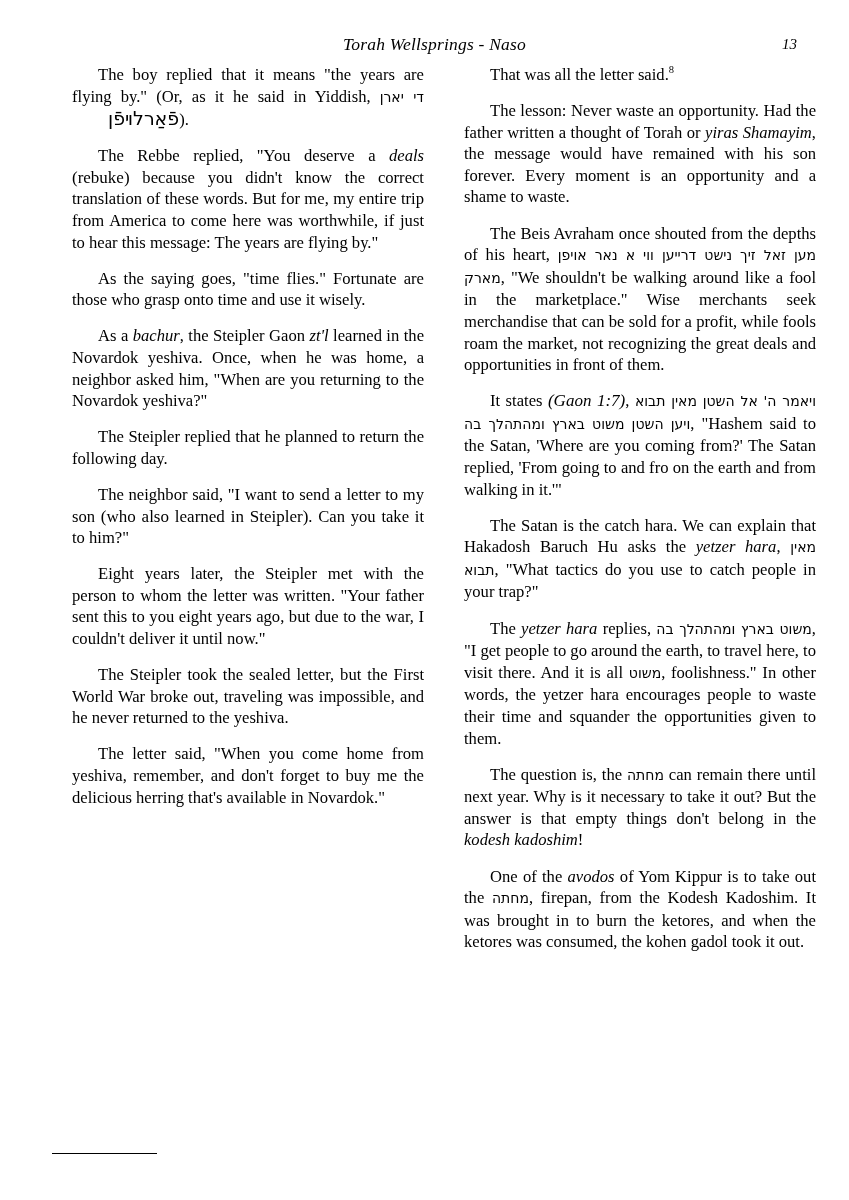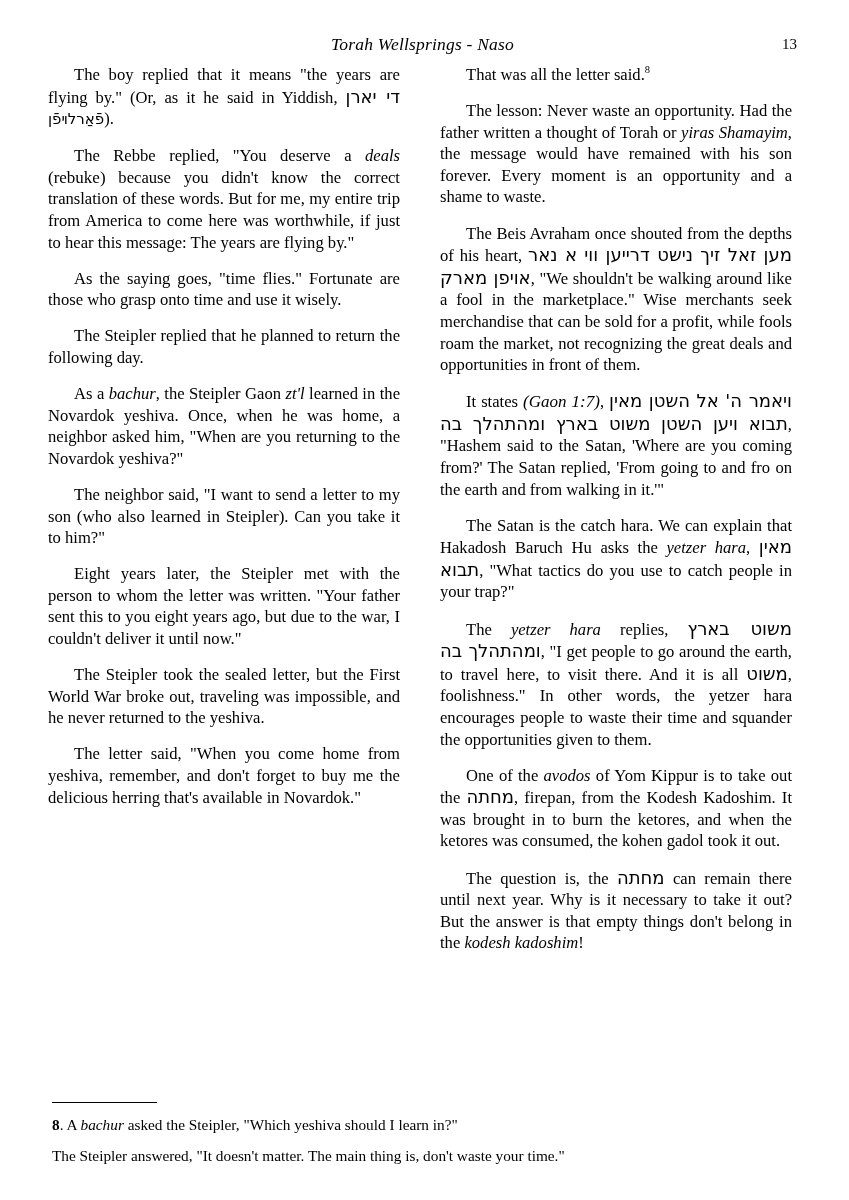--- a/index.html
+++ b/index.html
@@ -14,39 +14,40 @@
     color: #000000;
     position: relative;
     overflow: hidden;
   }
   .page {
     position: absolute;
     left: 0; top: 0;
     width: 849px;
     height: 1200px;
     box-sizing: border-box;
-    padding: 30px 52px 20px 48px;
+    padding: 30px 52px 20px 72px;
   }
   
   .header {
     position: relative;
     height: 34px;
   }
   .header-title {
     text-align: center;
     font-style: italic;
     font-size: 17.5px;
     letter-spacing: 0.2px;
     padding-top: 4px;
   }
   .page-number {
     position: absolute;
     right: 0;
     top: 6px;
     font-size: 15px;
+    font-style: italic;
   }
   
   .columns {
     display: flex;
     gap: 40px;
     height: 985px;
   }
   .col {
     width: 352px;
     flex: 0 0 352px;
@@ -57,29 +58,30 @@
     text-align: justify;
     font-size: 16.6px;
     line-height: 21.6px;
     hyphens: none;
   }
   p.para:last-child { margin-bottom: 0; }
   .it { font-style: italic; }
   .sm { font-size: 17px; }
   .heb {
     font-family: "DejaVu Sans", sans-serif;
-    font-size: 18px;
+    font-size: 14px;
     direction: rtl;
     unicode-bidi: isolate;
   }
   .heb-sm {
     font-family: "DejaVu Sans", sans-serif;
-    font-size: 15px;
+    font-size: 19px;
     direction: rtl;
     unicode-bidi: isolate;
+    margin-left: 36px;
   }
   sup {
     font-size: 10.5px;
     vertical-align: super;
     line-height: 0;
   }
   
   .footnote-area {
     position: absolute;
     left: 52px;
@@ -109,40 +111,36 @@
   <div class="header">
     <div class="header-title">Torah Wellsprings - Naso</div>
     <div class="page-number">13</div>
   </div>
 
   <div class="columns">
     <div class="col" id="col-left">
         <p class="para"><span>The boy replied that it means "the years are flying by." (Or, as it he said in Yiddish, </span><span class="heb">די יארן</span><span> </span><span class="heb-sm">פֿאַרלױפֿן</span><span>).</span></p>
         <p class="para"><span>The Rebbe replied, "You deserve a </span><span class="it">deals</span><span> </span><span class="sm">(rebuke)</span><span> because you didn't know the correct translation of these words. But for me, my entire trip from America to come here was worthwhile, if just to hear this message: The years are flying by."</span></p>
         <p class="para"><span>As the saying goes, "time flies." Fortunate are those who grasp onto time and use it wisely.</span></p>
+        <p class="para"><span>As a </span><span class="it">bachur</span><span>, the Steipler Gaon </span><span class="it">zt'l</span><span> learned in the Novardok yeshiva. Once, when he was home, a neighbor asked him, "When are you returning to the Novardok yeshiva?"</span></p>
         <p class="para"><span>The Steipler replied that he planned to return the following day.</span></p>
-        <p class="para"><span>As a </span><span class="it">bachur</span><span>, the Steipler Gaon </span><span class="it">zt'l</span><span> learned in the Novardok yeshiva. Once, when he was home, a neighbor asked him, "When are you returning to the Novardok yeshiva?"</span></p>
         <p class="para"><span>The neighbor said, "I want to send a letter to my son </span><span class="sm">(who also learned in Steipler)</span><span>. Can you take it to him?"</span></p>
         <p class="para"><span>Eight years later, the Steipler met with the person to whom the letter was written. "Your father sent this to you eight years ago, but due to the war, I couldn't deliver it until now."</span></p>
         <p class="para"><span>The Steipler took the sealed letter, but the First World War broke out, traveling was impossible, and he never returned to the yeshiva.</span></p>
         <p class="para"><span>The letter said, "When you come home from yeshiva, remember, and don't forget to buy me the delicious herring that's available in Novardok."</span></p>
       </div>
     <div class="col" id="col-right">
         <p class="para"><span>That was all the letter said.</span><sup>8</sup></p>
         <p class="para"><span>The lesson: Never waste an opportunity. Had the father written a thought of Torah or </span><span class="it">yiras Shamayim</span><span>, the message would have remained with his son forever. Every moment is an opportunity and a shame to waste.</span></p>
         <p class="para"><span>The Beis Avraham once shouted from the depths of his heart, </span><span class="heb">מען זאל זיך נישט דרייען ווי א נאר אויפן מארק</span><span>, "We shouldn't be walking around like a fool in the marketplace." Wise merchants seek merchandise that can be sold for a profit, while fools roam the market, not recognizing the great deals and opportunities in front of them.</span></p>
         <p class="para"><span>It states </span><span class="it sm">(Gaon 1:7)</span><span>, </span><span class="heb">ויאמר ה' אל השטן מאין תבוא ויען השטן משוט בארץ ומהתהלך בה</span><span>, "Hashem said to the Satan, 'Where are you coming from?' The Satan replied, 'From going to and fro on the earth and from walking in it.'"</span></p>
         <p class="para"><span>The Satan is the catch hara. We can explain that Hakadosh Baruch Hu asks the </span><span class="it">yetzer hara</span><span>, </span><span class="heb">מאין תבוא</span><span>, "What tactics do you use to catch people in your trap?"</span></p>
         <p class="para"><span>The </span><span class="it">yetzer hara</span><span> replies, </span><span class="heb">משוט בארץ ומהתהלך בה</span><span>, "I get people to go around the earth, to travel here, to visit there. And it is all </span><span class="heb">משוט</span><span>, foolishness." In other words, the yetzer hara encourages people to waste their time and squander the opportunities given to them.</span></p>
+        <p class="para"><span>The question is, the </span><span class="heb">מחתה</span><span> can remain there until next year. Why is it necessary to take it out? But the answer is that empty things don't belong in the </span><span class="it">kodesh kadoshim</span><span>!</span></p>
         <p class="para"><span>One of the </span><span class="it">avodos</span><span> of Yom Kippur is to take out the </span><span class="heb">מחתה</span><span>, firepan, from the Kodesh Kadoshim. It was brought in to burn the ketores, and when the ketores was consumed, the kohen gadol took it out.</span></p>
-        <p class="para"><span>The question is, the </span><span class="heb">מחתה</span><span> can remain there until next year. Why is it necessary to take it out? But the answer is that empty things don't belong in the </span><span class="it">kodesh kadoshim</span><span>!</span></p>
       </div>
   </div>
 
   <div class="footnote-area">
     <hr class="footnote-rule">
-    <div id="footnotes">
-        <p class="footnote"><span class="fn-num">8</span><span>. A </span><span class="it">bachur</span><span> asked the Steipler, "Which yeshiva should I learn in?"</span></p>
-        <p class="footnote"><span>The Steipler answered, "It doesn't matter. The main thing is, don't waste your time."</span></p>
-      </div>
   </div>
 
 </div>
 
 </body></html>

